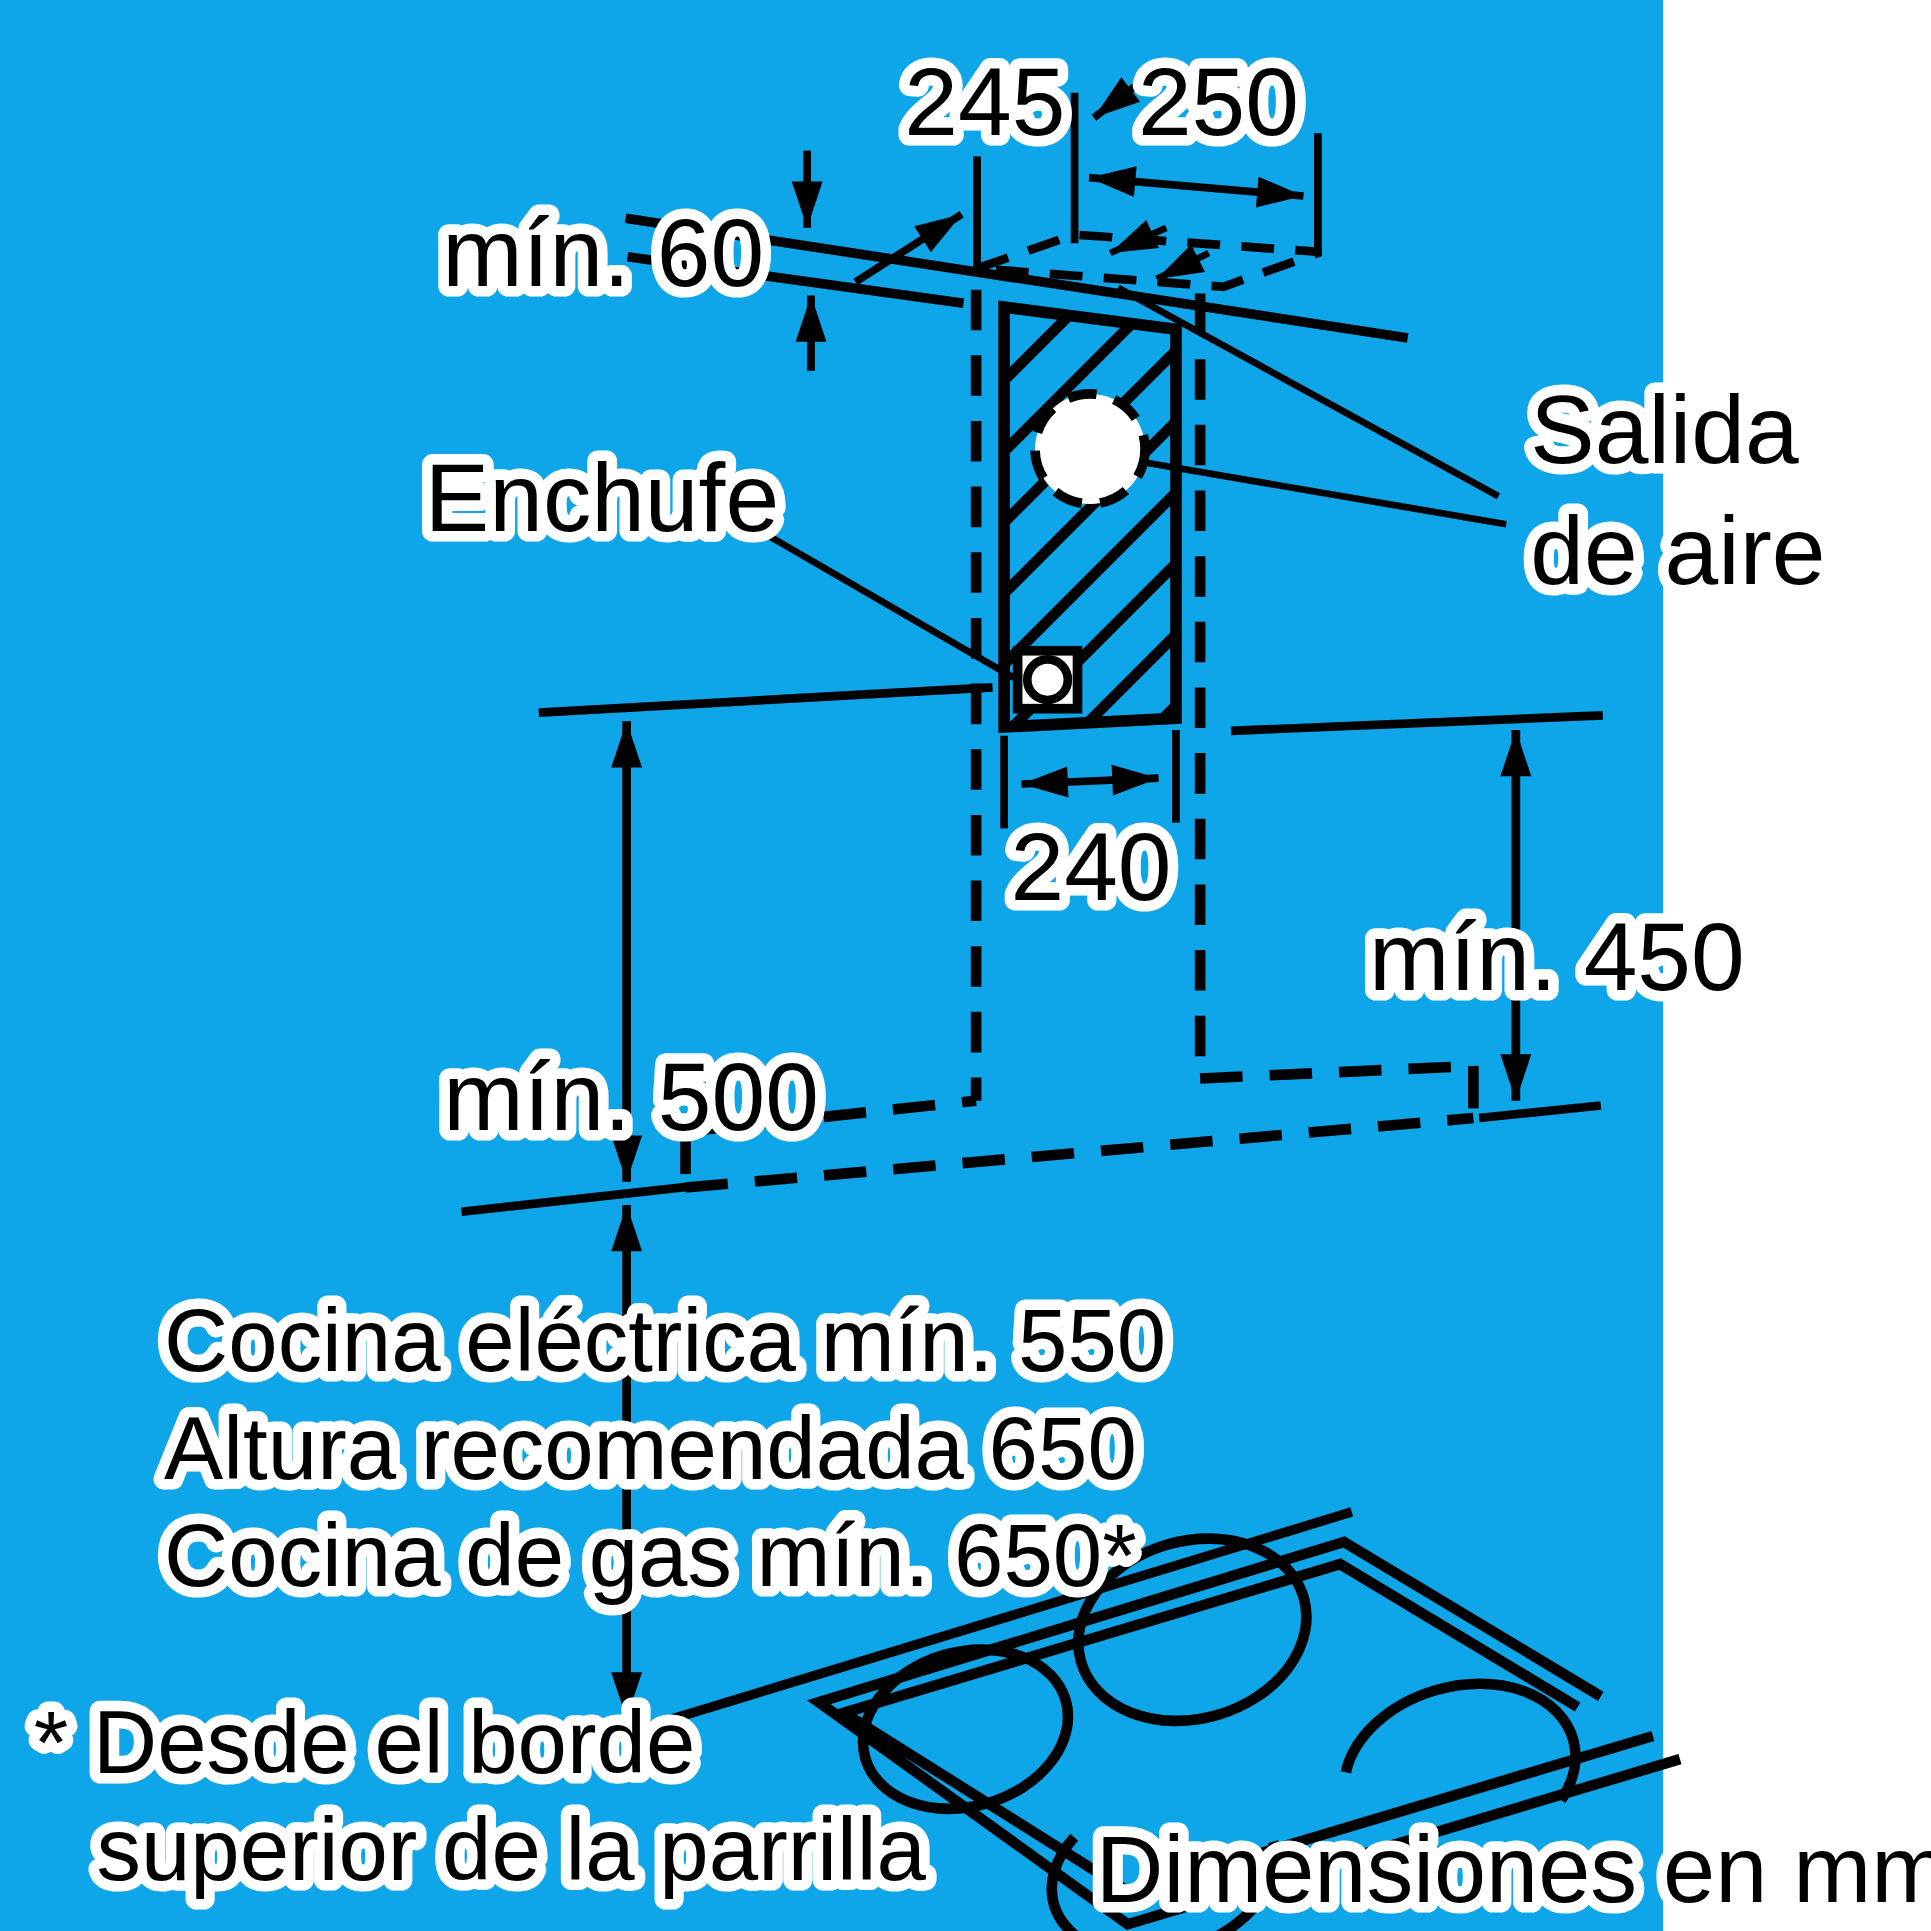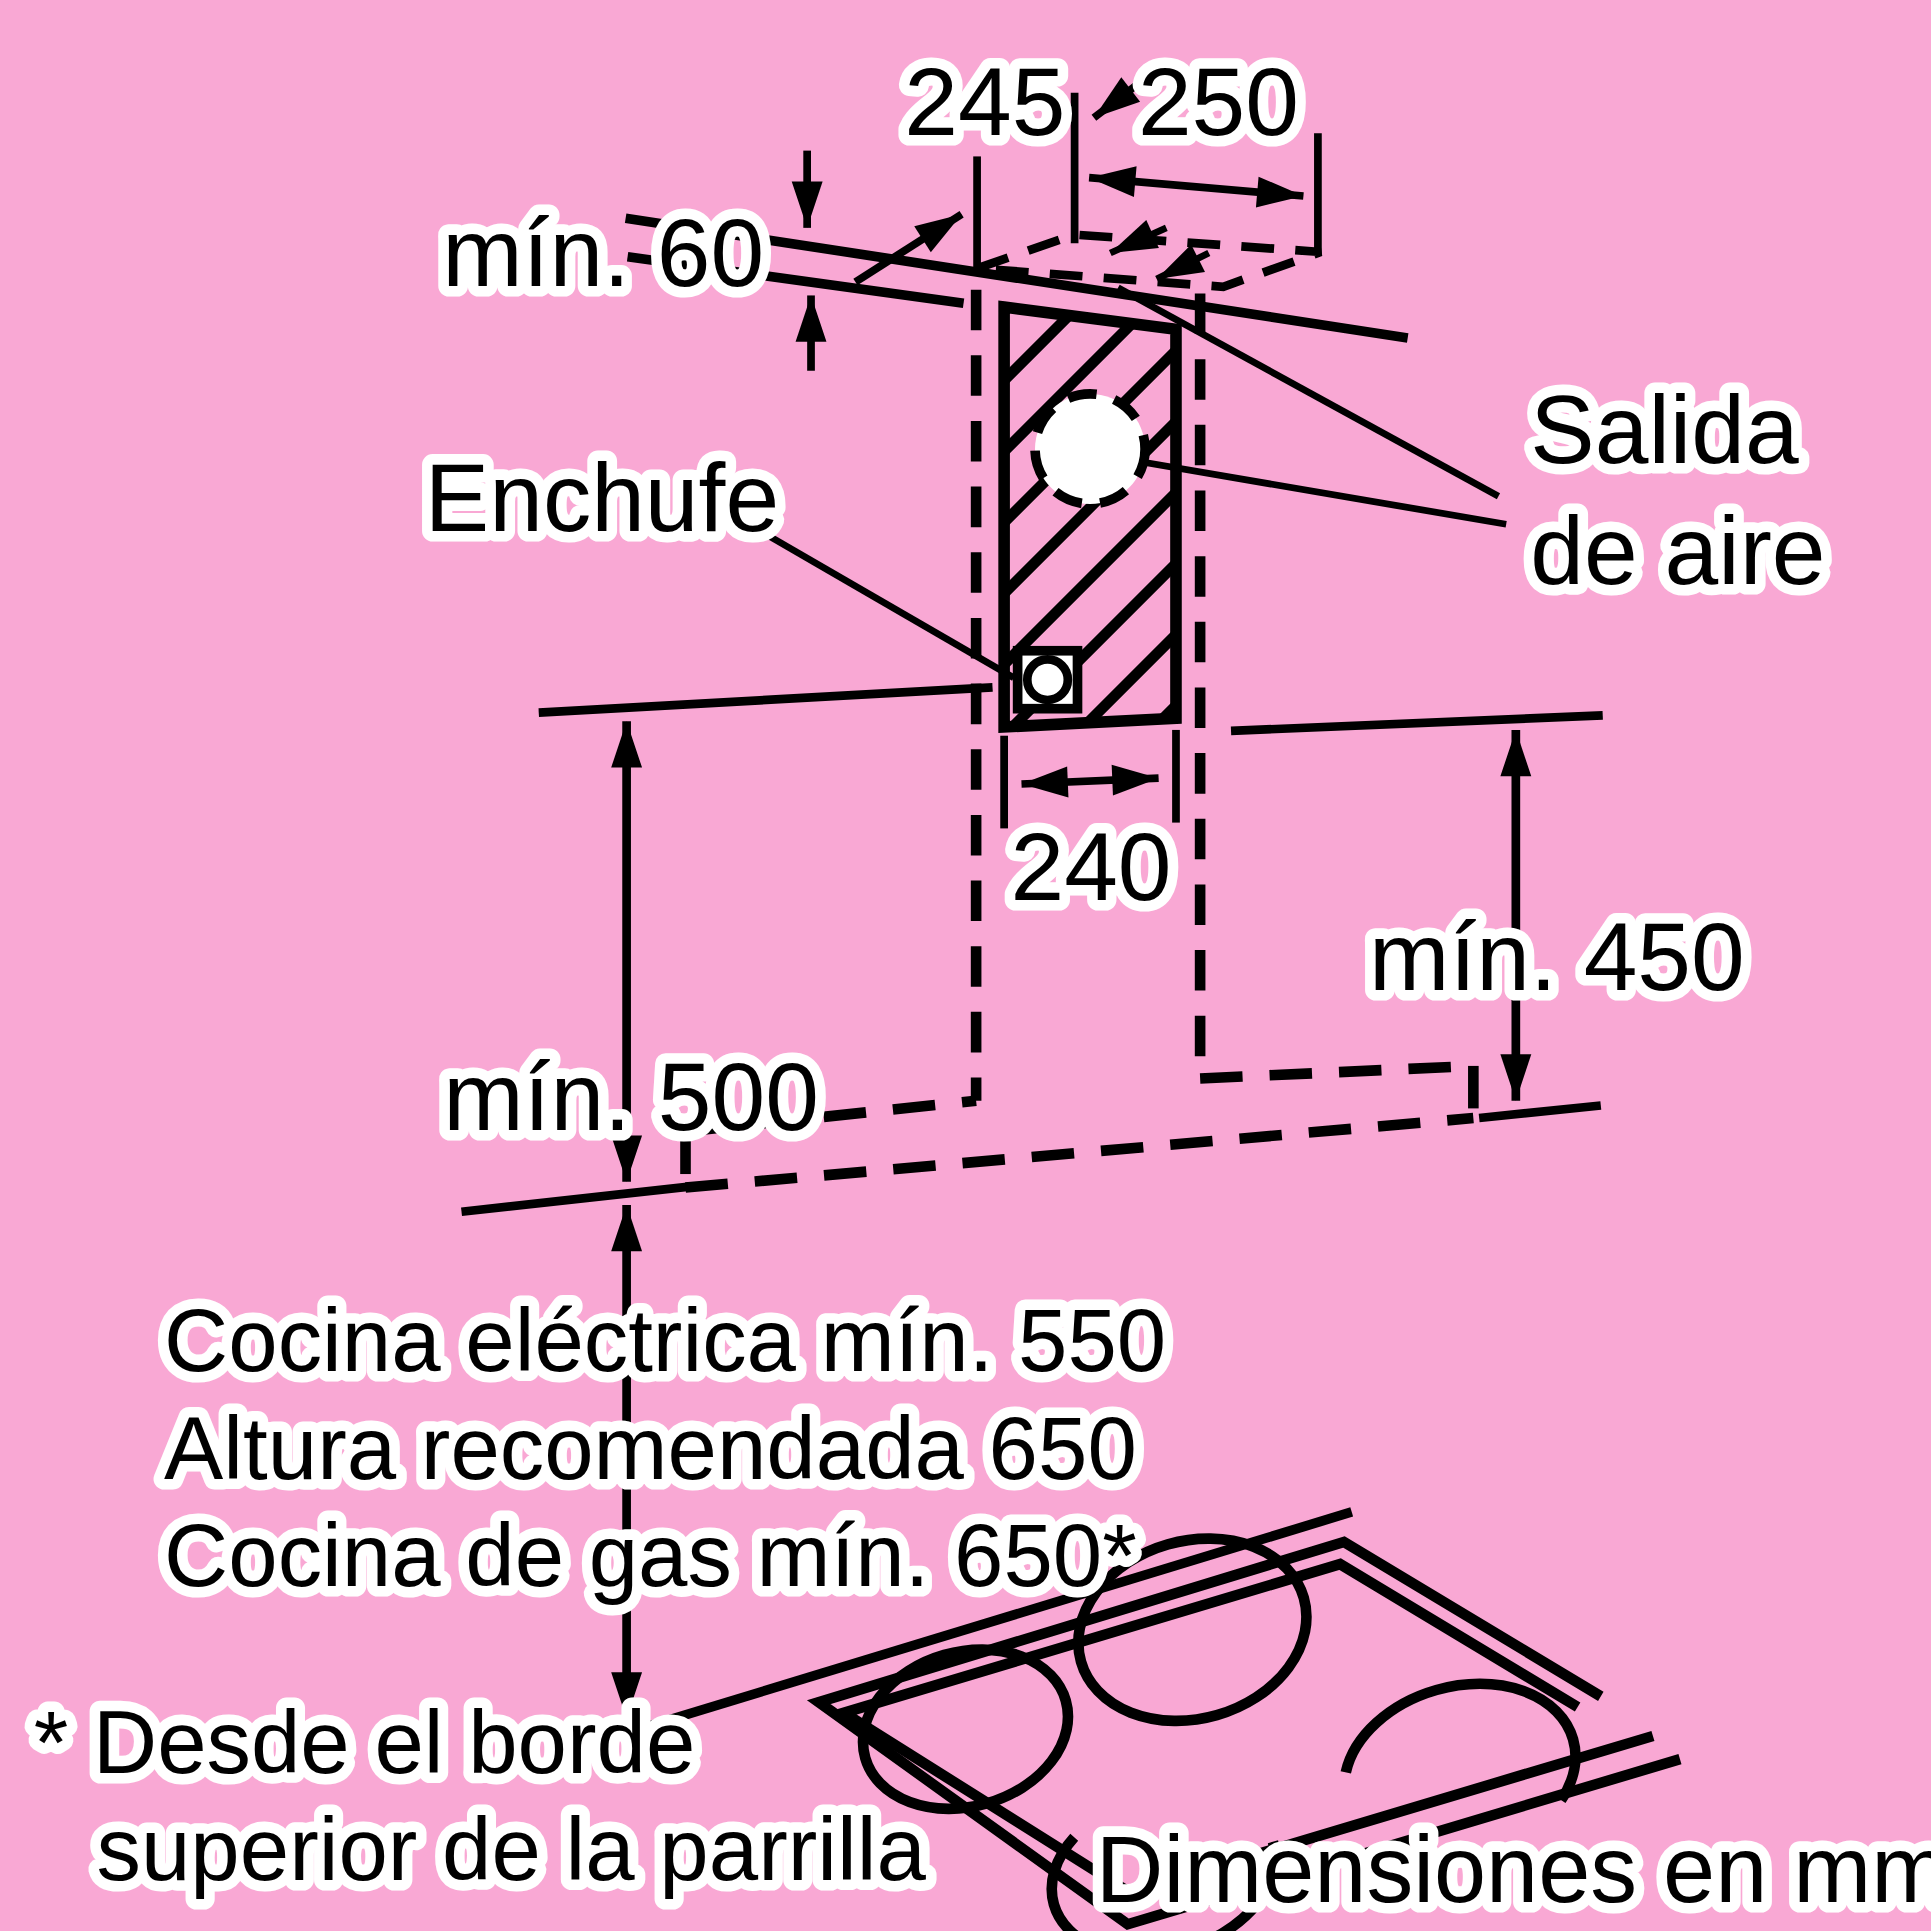--- a/index.html
+++ b/index.html
@@ -1,16 +1,16 @@
 <!DOCTYPE html>
 <html><head>
 <meta charset="utf-8">
 <style>
   html,body{margin:0;padding:0;background:#ffffff;}
-  .stage{width:1931px;height:1931px;background:#f9a8d4;position:relative;}
+  .stage{width:1663px;height:1931px;background:#0ea5e9;position:relative;}
   svg{display:block;}
   text{
     font-family:"Liberation Sans","DejaVu Sans",sans-serif;
     fill:#000;
     paint-order:stroke;
     stroke:#fff;
     stroke-width:22px;
     stroke-linejoin:round;
   }
   .lbl{font-size:100px;}

